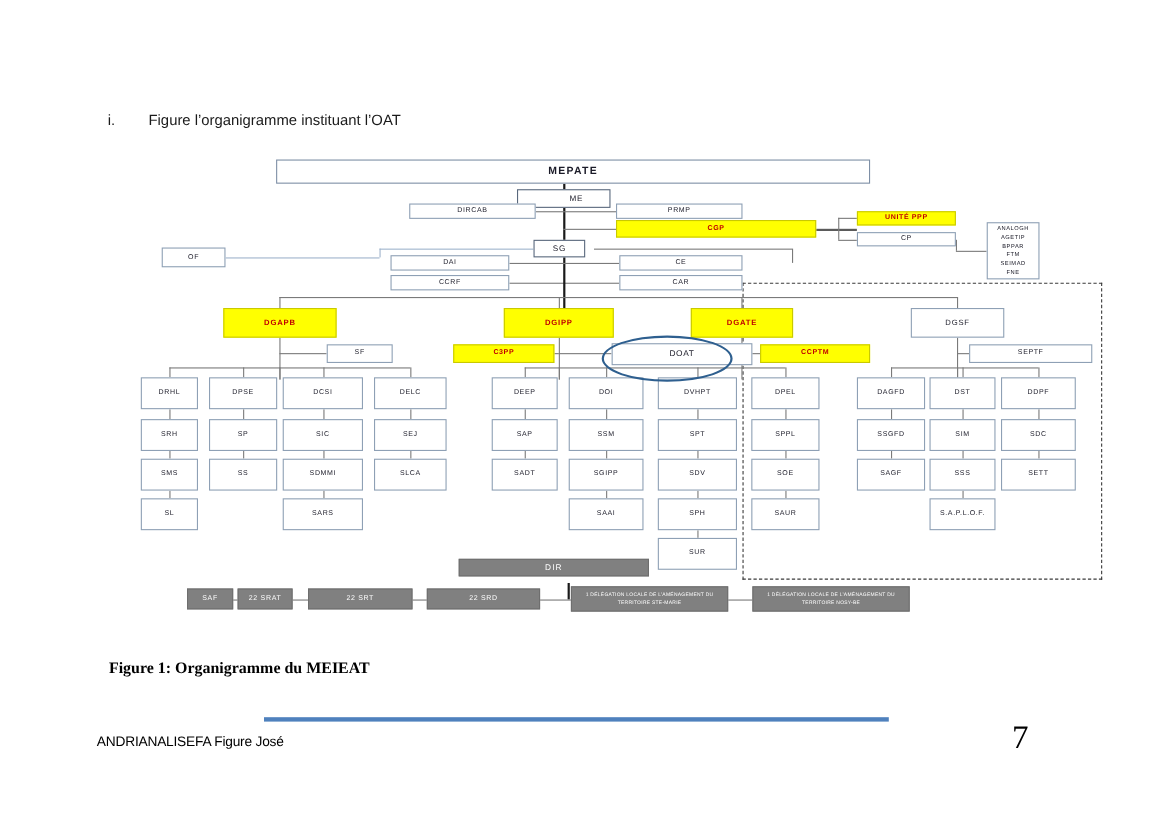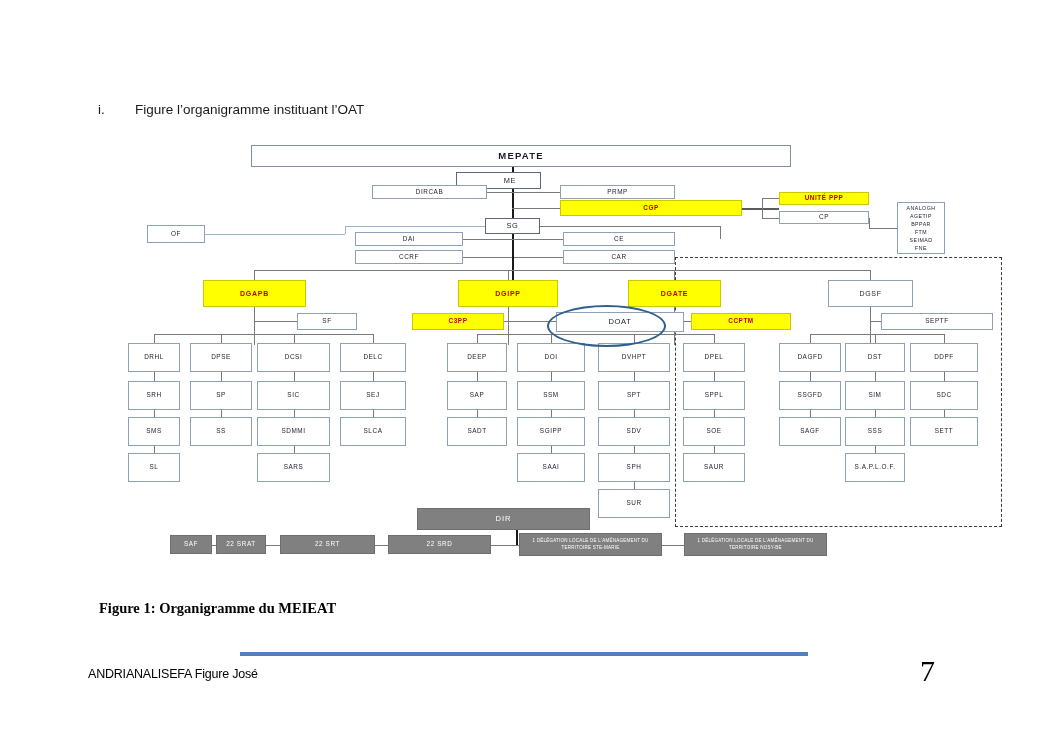--- a/index.html
+++ b/index.html
@@ -82,21 +82,21 @@
 <div class="page">
 
   <div id="intro-line">
     <span class="num">i.</span><span>Figure l’organigramme instituant l’OAT</span>
   </div>
 
   <div id="org-chart">
 
   <div class="box mepate" style="left: 251px; top: 15px; width: 540px; height: 22px;">MEPATE</div>
       <div class="ln v thick" style="left: 512px; top: 37px; height: 6px;"></div>
-      <div class="box me" style="left: 456px; top: 42px; width: 85px; height: 17px; padding-left: 23px;">ME</div>
+      <div class="box me" style="left: 470px; top: 42px; width: 85px; height: 17px; padding-left: 23px;">ME</div>
       <div class="box" style="left: 372px; top: 55px; width: 115px; height: 14px;">DIRCAB</div>
       <div class="box" style="left: 560px; top: 55px; width: 115px; height: 14px;">PRMP</div>
       <div class="box yellow" style="left: 560px; top: 70px; width: 182px; height: 16px;">CGP</div>
       <div class="box yellow" style="left: 779px; top: 62px; width: 90px; height: 13px;">UNITÉ PPP</div>
       <div class="box" style="left: 779px; top: 81px; width: 90px; height: 13px;">CP</div>
       <div class="box agencies" style="left: 897px; top: 72px; width: 48px; height: 52px;">
         <span>ANALOGH</span>
         <span>AGETIP</span>
         <span>BPPAR</span>
         <span>FTM</span>
@@ -105,21 +105,21 @@
       </div>
       <div class="ln v thick" style="left: 512px; top: 59px; height: 61px;"></div>
       <div class="ln h" style="left: 487px; top: 62px; width: 73px;"></div>
       <div class="ln h" style="left: 512px; top: 78px; width: 48px;"></div>
       <div class="ln h thickh" style="left: 742px; top: 78px; width: 37px;"></div>
       <div class="ln v" style="left: 762px; top: 68px; height: 20px;"></div>
       <div class="ln h" style="left: 762px; top: 68px; width: 17px;"></div>
       <div class="ln h" style="left: 762px; top: 88px; width: 17px;"></div>
       <div class="ln h" style="left: 869px; top: 98px; width: 28px;"></div>
       <div class="ln v" style="left: 869px; top: 88px; height: 10px;"></div>
-      <div class="box sg" style="left: 485px; top: 88px; width: 55px; height: 16px;">SG</div>
+      <div class="box sg" style="left: 485px; top: 88px; width: 47px; height: 16px;">SG</div>
       <div class="box" style="left: 147px; top: 95px; width: 58px; height: 18px;">OF</div>
       <div class="ln h blue" style="left: 205px; top: 104px; width: 140px;"></div>
       <div class="ln v blue" style="left: 345px; top: 96px; height: 8px;"></div>
       <div class="ln h blue" style="left: 345px; top: 96px; width: 140px;"></div>
       <div class="box" style="left: 355px; top: 102px; width: 108px; height: 14px;">DAI</div>
       <div class="box" style="left: 563px; top: 102px; width: 112px; height: 14px;">CE</div>
       <div class="box" style="left: 355px; top: 120px; width: 108px; height: 14px;">CCRF</div>
       <div class="box" style="left: 563px; top: 120px; width: 112px; height: 14px;">CAR</div>
       <div class="ln h" style="left: 463px; top: 109px; width: 100px;"></div>
       <div class="ln h" style="left: 463px; top: 127px; width: 100px;"></div>
@@ -231,21 +231,21 @@
       <div class="ln v" style="left: 944px; top: 242px; height: 9px;"></div>
       <div class="box" style="left: 910px; top: 287px; width: 68px; height: 29px;">SETT</div>
       <div class="ln v" style="left: 944px; top: 280px; height: 7px;"></div>
       <div class="ln v" style="left: 944px; top: 204px; height: 9px;"></div>
       <div class="ln h" style="left: 154px; top: 204px; width: 219px;"></div>
       <div class="ln h" style="left: 477px; top: 204px; width: 237px;"></div>
       <div class="ln h" style="left: 810px; top: 204px; width: 134px;"></div>
       <div class="ln v" style="left: 254px; top: 204px; height: 11px;"></div>
       <div class="ln v" style="left: 508px; top: 204px; height: 11px;"></div>
       <div class="ln v" style="left: 870px; top: 204px; height: 11px;"></div>
-      <div class="box gray dir" style="left: 417px; top: 378px; width: 173px; height: 22px;">DIR</div>
+      <div class="box gray dir" style="left: 417px; top: 378px; width: 173px; height: 16px;">DIR</div>
       <div class="box gray" style="left: 170px; top: 405px; width: 42px; height: 19px;">SAF</div>
       <div class="box gray" style="left: 216px; top: 405px; width: 50px; height: 19px;">22 SRAT</div>
       <div class="box gray" style="left: 280px; top: 405px; width: 95px; height: 19px;">22 SRT</div>
       <div class="box gray" style="left: 388px; top: 405px; width: 103px; height: 19px;">22 SRD</div>
       <div class="box gray deleg" style="left: 519px; top: 403px; width: 143px; height: 23px;">1 DÉLÉGATION LOCALE DE L’AMÉNAGEMENT DU TERRITOIRE STE-MARIE</div>
       <div class="box gray deleg" style="left: 684px; top: 403px; width: 143px; height: 23px;">1 DÉLÉGATION LOCALE DE L’AMÉNAGEMENT DU TERRITOIRE NOSY-BE</div>
       <div class="ln v thick" style="left: 516px; top: 400px; height: 15px;"></div>
       <div class="ln h" style="left: 212px; top: 415px; width: 4px;"></div>
       <div class="ln h" style="left: 266px; top: 415px; width: 14px;"></div>
       <div class="ln h" style="left: 375px; top: 415px; width: 13px;"></div>

